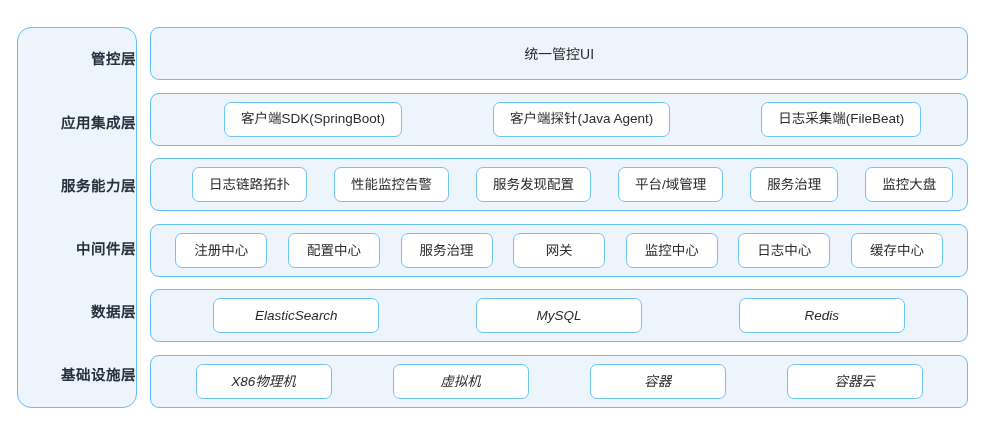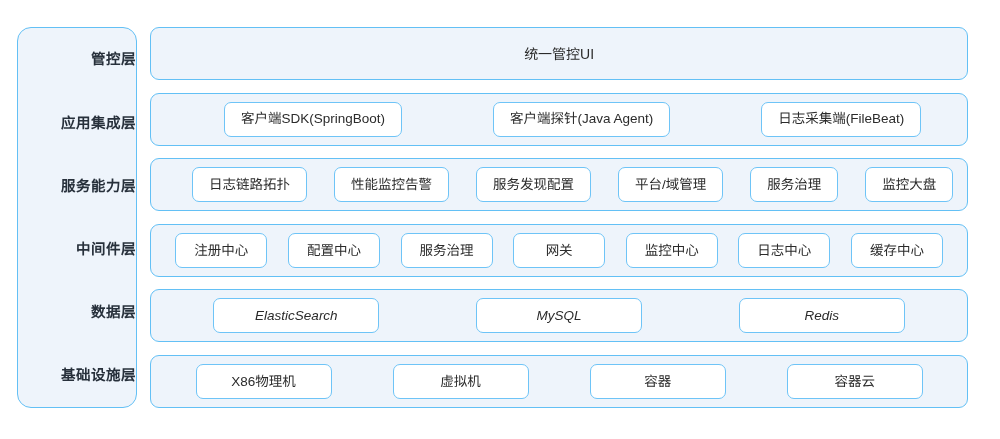--- a/index.html
+++ b/index.html
@@ -83,21 +83,21 @@
     display: flex;
     align-items: center;
     justify-content: center;
     font-size: 13.5px;
     color: #2b2b2b;
     white-space: nowrap;
     padding: 0 26px;
     line-height: 1;
   }
   .pill.fixed-xl { width: 166px; font-style: italic; }
-  .pill.fixed-lg { width: 136px; }
+  .pill.fixed-lg { width: 136px; font-style: italic; }
   .pill.fixed-md { width: 92px;  }
   .pill.auto     { padding: 16px 16px; margin-left: 27px; }
 
   
   .band-title {
     font-size: 14px;
     color: #2b2b2b;
     line-height: 1;
   }
 </style>

